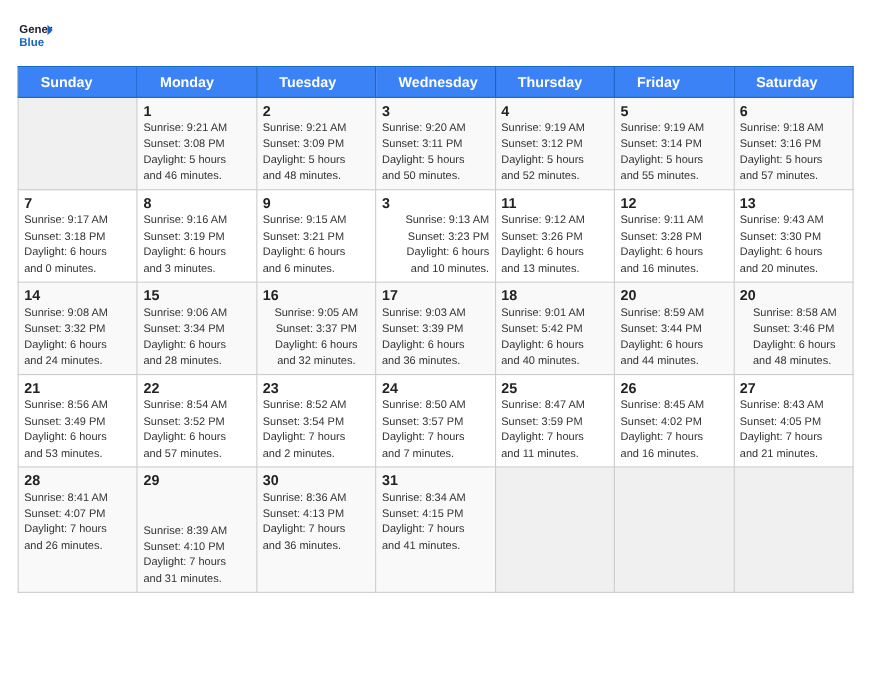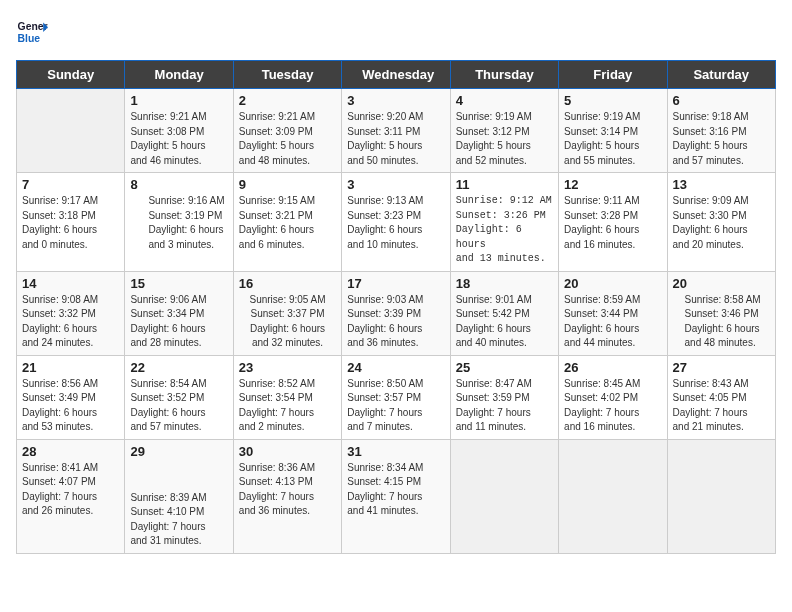--- a/index.html
+++ b/index.html
@@ -36,26 +36,26 @@
     .calendar-subtitle {
       font-size: 16px;
       color: #444;
     }
     table {
       width: 100%;
       border-collapse: collapse;
       table-layout: fixed;
     }
     thead tr th {
-      background: #404040;
+      background: #3b82f6;
       color: #fff;
       font-size: 13px;
       font-weight: bold;
       padding: 6px 20px;
-      text-align: center;
+      text-align: left;
       border: 1px solid #1565c0;
     }
     tbody tr td {
       border: 1px solid #ccc;
       vertical-align: top;
       padding: 4px 5px;
       min-height: 80px;
       font-size: 10.5px;
       color: #222;
       background: #fff;
@@ -156,56 +156,56 @@
       <tr>
         <td>
           <span class="day-number">7</span>
           <div class="day-detail" style="white-space: pre-line;">Sunrise: 9:17 AM
 Sunset: 3:18 PM
 Daylight: 6 hours
 and 0 minutes.</div>
         </td>
         <td>
           <span class="day-number">8</span>
-          <div class="day-detail" style="white-space: pre-line; margin-left: 18px;">Sunrise: 9:16 AM
+          <div class="day-detail" style="white-space: pre-line;">Sunrise: 9:16 AM
 Sunset: 3:19 PM
 Daylight: 6 hours
 and 3 minutes.</div>
         </td>
         <td>
           <span class="day-number">9</span>
           <div class="day-detail" style="white-space: pre-line;">Sunrise: 9:15 AM
 Sunset: 3:21 PM
 Daylight: 6 hours
 and 6 minutes.</div>
         </td>
         <td>
           <span class="day-number">3</span>
-          <div class="day-detail" style="white-space: pre-line;">Sunrise: 9:13 AM
+          <div class="day-detail" style="white-space: pre-line; text-align: right;">Sunrise: 9:13 AM
 Sunset: 3:23 PM
 Daylight: 6 hours
 and 10 minutes.</div>
         </td>
         <td>
           <span class="day-number">11</span>
-          <div class="day-detail" style="white-space: pre-line; font-family: Liberation Mono, monospace;">Sunrise: 9:12 AM
+          <div class="day-detail" style="white-space: pre-line;">Sunrise: 9:12 AM
 Sunset: 3:26 PM
 Daylight: 6 hours
 and 13 minutes.</div>
         </td>
         <td>
           <span class="day-number">12</span>
           <div class="day-detail" style="white-space: pre-line;">Sunrise: 9:11 AM
 Sunset: 3:28 PM
 Daylight: 6 hours
 and 16 minutes.</div>
         </td>
         <td>
           <span class="day-number">13</span>
-          <div class="day-detail" style="white-space: pre-line;">Sunrise: 9:09 AM
+          <div class="day-detail" style="white-space: pre-line;">Sunrise: 9:43 AM
 Sunset: 3:30 PM
 Daylight: 6 hours
 and 20 minutes.</div>
         </td>
       </tr>
       <tr>
         <td>
           <span class="day-number">14</span>
           <div class="day-detail" style="white-space: pre-line;">Sunrise: 9:08 AM
 Sunset: 3:32 PM

